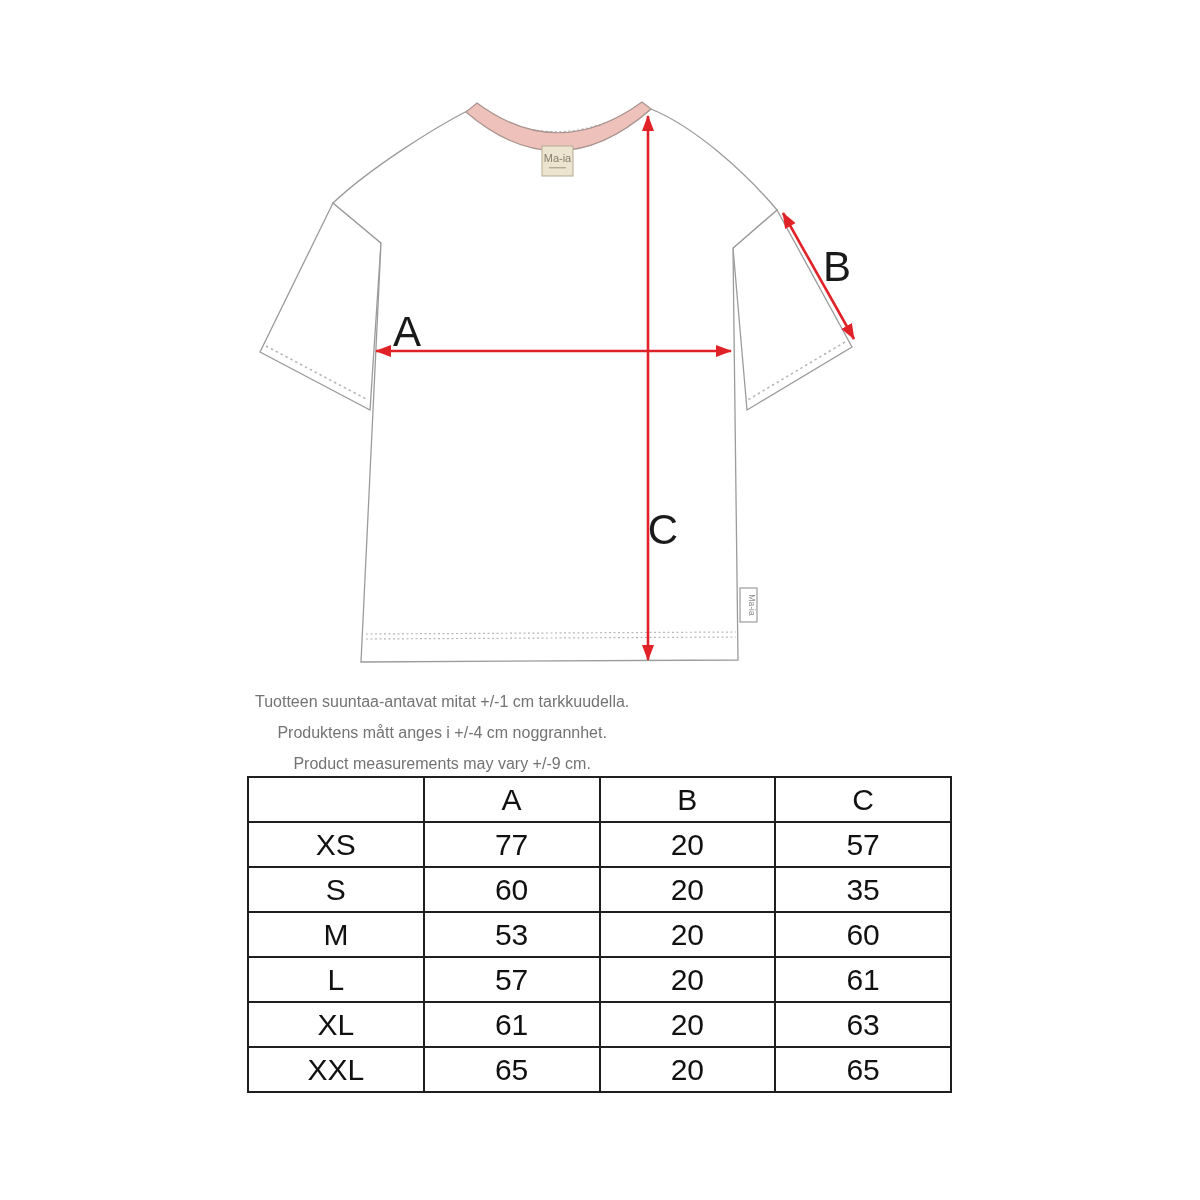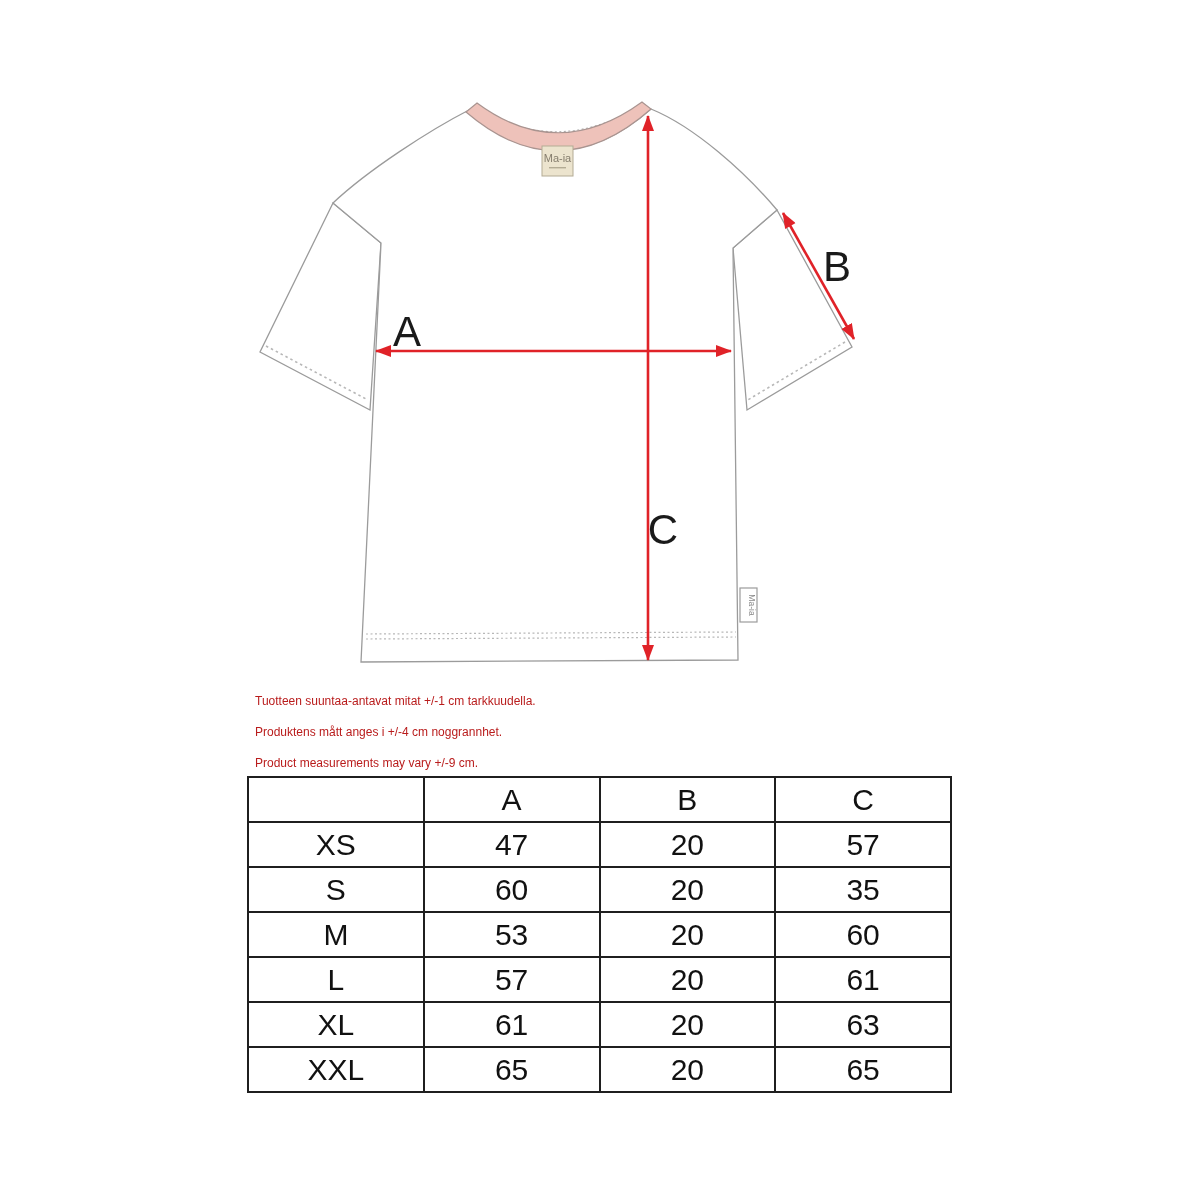--- a/index.html
+++ b/index.html
@@ -17,24 +17,25 @@
   }
   .diagram-svg {
     position: absolute;
     left: 0;
     top: 0;
   }
   .notes {
     position: absolute;
     left: 255px;
     top: 686px;
-    font-size: 12px;
+    font-size: 16px;
     line-height: 31px;
-    color: #b91c1c;
+    color: #737373;
     white-space: nowrap;
+    text-align: center;
   }
   .size-table-wrap {
     position: absolute;
     left: 247px;
     top: 776px;
     width: 705px;
   }
   table.size-table {
     border-collapse: collapse;
     width: 100%;
@@ -115,21 +116,21 @@
     <table class="size-table">
       <tbody>
         <tr>
           <th></th>
           <th>A</th>
           <th>B</th>
           <th>C</th>
         </tr>
         <tr>
           <td>XS</td>
-          <td>47</td>
+          <td>77</td>
           <td>20</td>
           <td>57</td>
         </tr>
         <tr>
           <td>S</td>
           <td>60</td>
           <td>20</td>
           <td>35</td>
         </tr>
         <tr>

